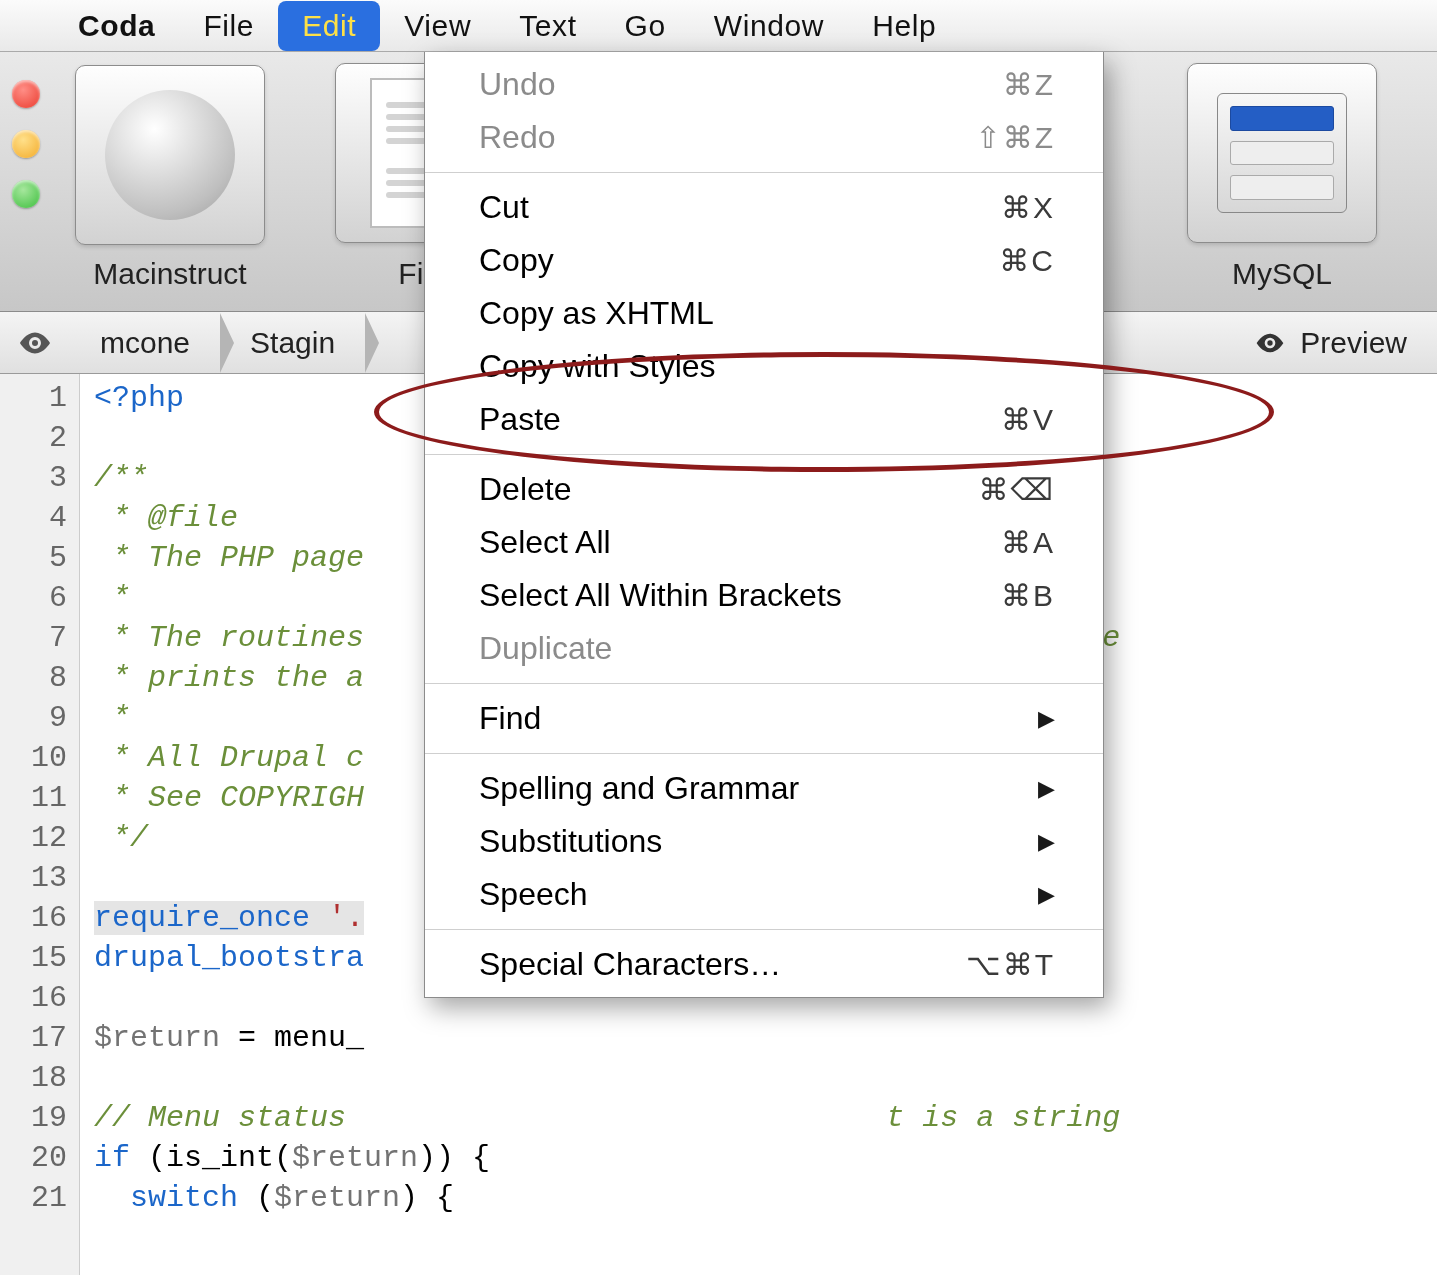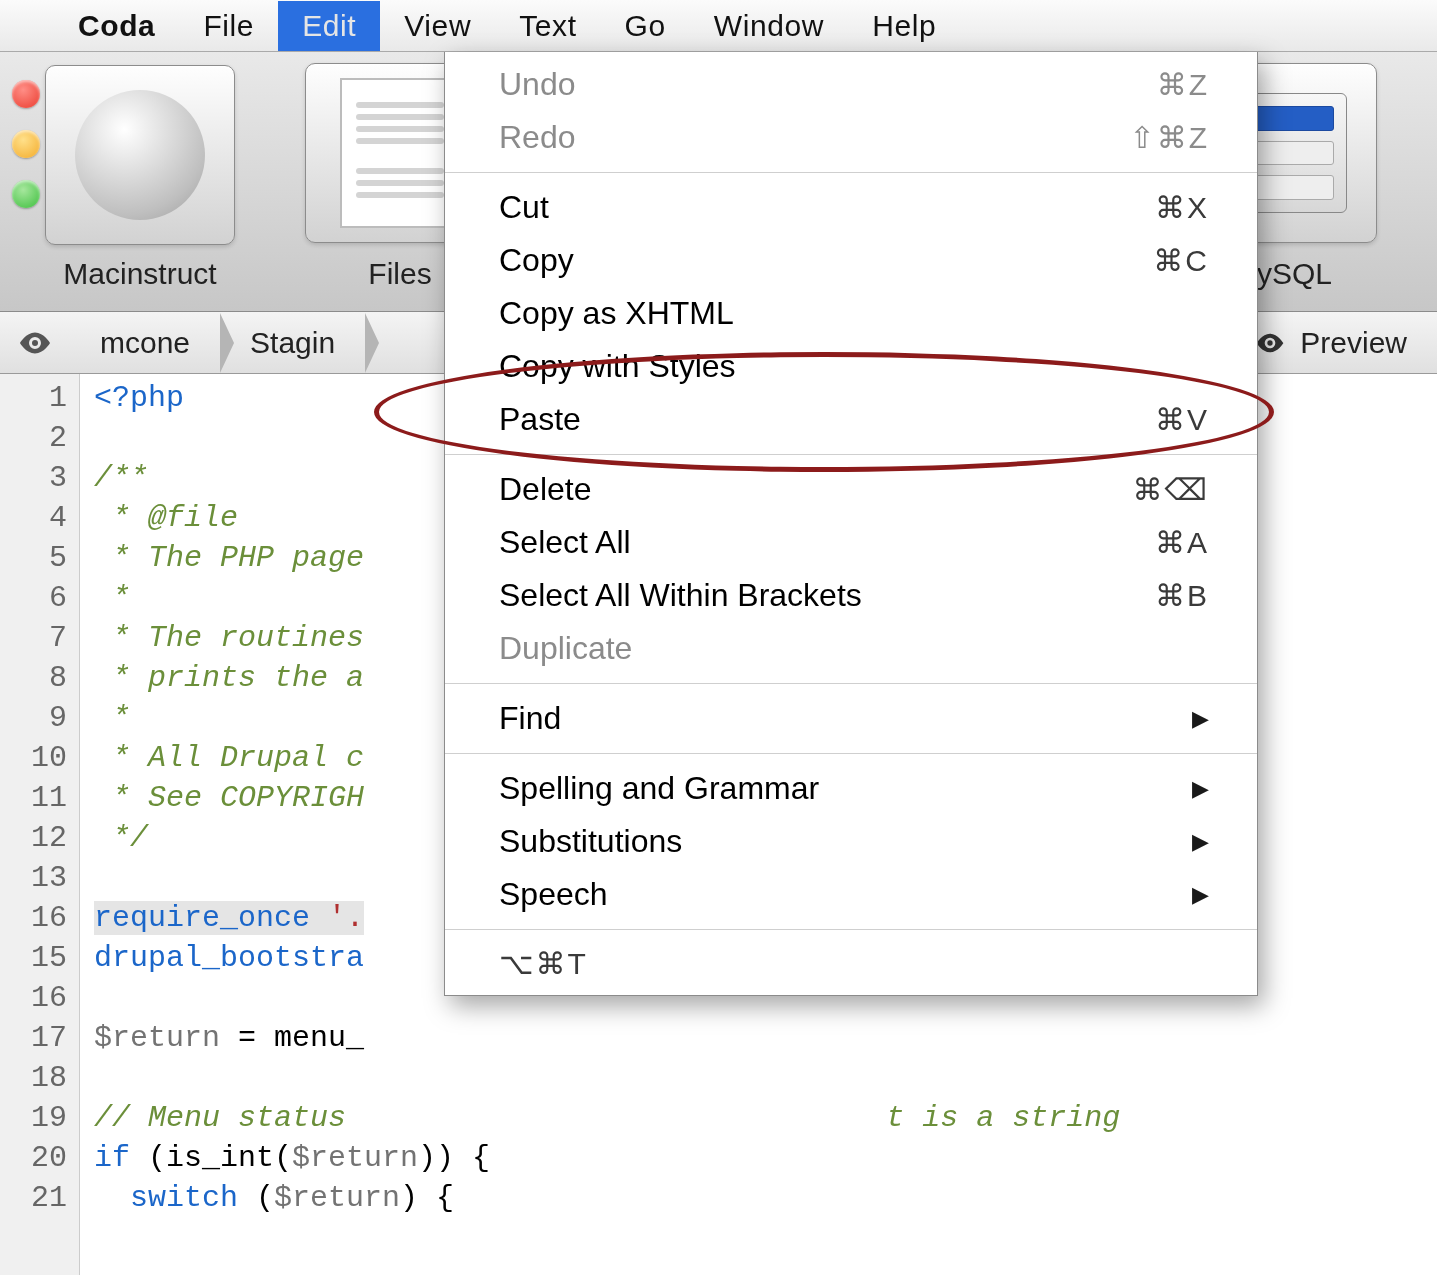--- a/index.html
+++ b/index.html
@@ -3,33 +3,33 @@
 <meta charset="utf-8">
 <style>
 * { margin: 0; padding: 0; box-sizing: border-box; }
 html, body { width: 1437px; height: 1275px; font-family: "Lucida Grande", "Helvetica Neue", sans-serif; overflow: hidden; background: #fff; }
 
 
 .menubar { height: 52px; background: linear-gradient(#fbfbfb, #e9e9e9); border-bottom: 1px solid #aaa; display: flex; align-items: center; padding-left: 24px; font-size: 30px; color: #111; text-align: center; }
 .menubar .apple { margin-right: 30px; font-size: 34px; }
 .menubar .mi { padding: 8px 24px; cursor: default; letter-spacing: 0.02em; }
 .menubar .mi.appname { font-weight: 700; }
-.menubar .mi.open { background: #2a6fe0; color: #e5e5e5; border-radius: 0; }
+.menubar .mi.open { background: #2a6fe0; color: #fde047; border-radius: 8px; }
 
 
 .toolbar { height: 260px; background: linear-gradient(#e9e9e9, #c7c7c7); border-bottom: 1px solid #8b8b8b; display: flex; align-items: flex-end; padding: 14px 60px 20px 10px; gap: 70px; position: relative; }
 .traffic { position: absolute; left: 12px; top: 28px; display: flex; flex-direction: column; gap: 22px; }
 .tl { width: 28px; height: 28px; border-radius: 50%; box-shadow: inset 0 2px 3px rgba(255,255,255,.6), 0 1px 2px rgba(0,0,0,.3); }
 .tl.red { background: radial-gradient(circle at 40% 35%, #ff8e86, #ea3b2e); }
 .tl.yellow { background: radial-gradient(circle at 40% 35%, #ffe08a, #f3ab2a); }
 .tl.green { background: radial-gradient(circle at 40% 35%, #a6e79d, #3cbe3c); }
 .tbicon { display: flex; flex-direction: column; align-items: center; gap: 14px; }
 .tbicon .tile { width: 190px; height: 180px; background: linear-gradient(#fefefe,#d2d2d2); border: 1px solid #8c8c8c; border-radius: 10px; box-shadow: inset 0 1px 0 rgba(255,255,255,.8), 0 2px 4px rgba(0,0,0,.15); display:flex; align-items:center; justify-content:center; }
 .tbicon .lbl { font-size: 30px; color: #222; }
-.tbicon.first { margin-left: 35px; gap: 12px; }
+.tbicon.first { margin-left: 65px; gap: 12px; }
 .tile .globe { width: 130px; height: 130px; border-radius: 50%; background: radial-gradient(circle at 38% 30%, #fff, #bfbfbf 70%, #9b9b9b); position: relative; }
 .tile .page { width: 120px; height: 150px; background: #fff; border: 2px solid #bcbcbc; position: relative; }
 .tile .page::before, .tile .page::after { content:""; position:absolute; left:14px; right:14px; height:6px; background:#d4d4d4; border-radius:3px; }
 .tile .page::before { top: 22px; box-shadow: 0 12px 0 #d4d4d4, 0 24px 0 #d4d4d4, 0 36px 0 #d4d4d4; }
 .tile .page::after { top: 88px; box-shadow: 0 12px 0 #d4d4d4, 0 24px 0 #d4d4d4; }
 .tile .drawer { width: 130px; height: 120px; background: linear-gradient(#f7f7f7,#d7d7d7); border:1px solid #888; border-radius:6px; display:flex; flex-direction:column; padding:12px; gap:10px; }
 .tile .drawer div { height: 26px; background:#eee; border:1px solid #aaa; border-radius:3px; }
 .tile .drawer div:first-child { background:#245ec5; border-color:#1c4aa0; }
 
 
@@ -46,21 +46,21 @@
 .code { flex:1; padding: 4px 0 0 14px; white-space: pre; color:#000; position:relative; }
 .code div { height:40px; line-height:40px; }
 .cmt { color:#6b8f3a; font-style: italic; }
 .kw { color:#1b66c9; }
 .fn { color:#1b66c9; }
 .var { color:#737373; }
 .str { color:#b03030; }
 .code .hl { background:#e5e5e5; display:inline; }
 
 
-.dropdown { position: absolute; left: 444px; top: 52px; width: 814px; background: #fff; border: 1px solid #8b8b8b; border-top: none; box-shadow: 6px 10px 24px rgba(0,0,0,.35); z-index: 50; padding: 6px 0; }
+.dropdown { position: absolute; left: 424px; top: 52px; width: 680px; background: #fff; border: 1px solid #8b8b8b; border-top: none; box-shadow: 6px 10px 24px rgba(0,0,0,.35); z-index: 50; padding: 6px 0; }
 .dd-item { display:flex; align-items:center; justify-content:space-between; font-size: 32px; padding: 8px 48px 8px 54px; color:#000; }
 .dd-item.disabled { color:#8b8b8b; }
 .dd-item .sc { color:#3a3a3a; font-family: "Lucida Grande", sans-serif; font-size: 30px; letter-spacing:2px; }
 .dd-item.disabled .sc { color:#8b8b8b; }
 .dd-sep { height:1px; background:#cfcfcf; margin: 8px 0; }
 .dd-item .arrw { font-size: 22px; color:#1a1a1a; }
 
 
 .anno { position:absolute; left: 374px; top: 352px; width: 900px; height: 120px; border: 5px solid #8c1b1b; border-radius: 50%; z-index: 60; pointer-events:none; }
 
@@ -217,17 +217,18 @@
     <div class="dd-item">
       <span>Substitutions</span>
       <span class="arrw">▶</span>
     </div>
     <div class="dd-item">
       <span>Speech</span>
       <span class="arrw">▶</span>
     </div>
     <div class="dd-sep"></div>
     <div class="dd-item">
+      <span>Special Characters…</span>
       <span class="sc">⌥⌘T</span>
     </div>
   </div>
 
 <div class="anno"></div>
 
 </body></html>

